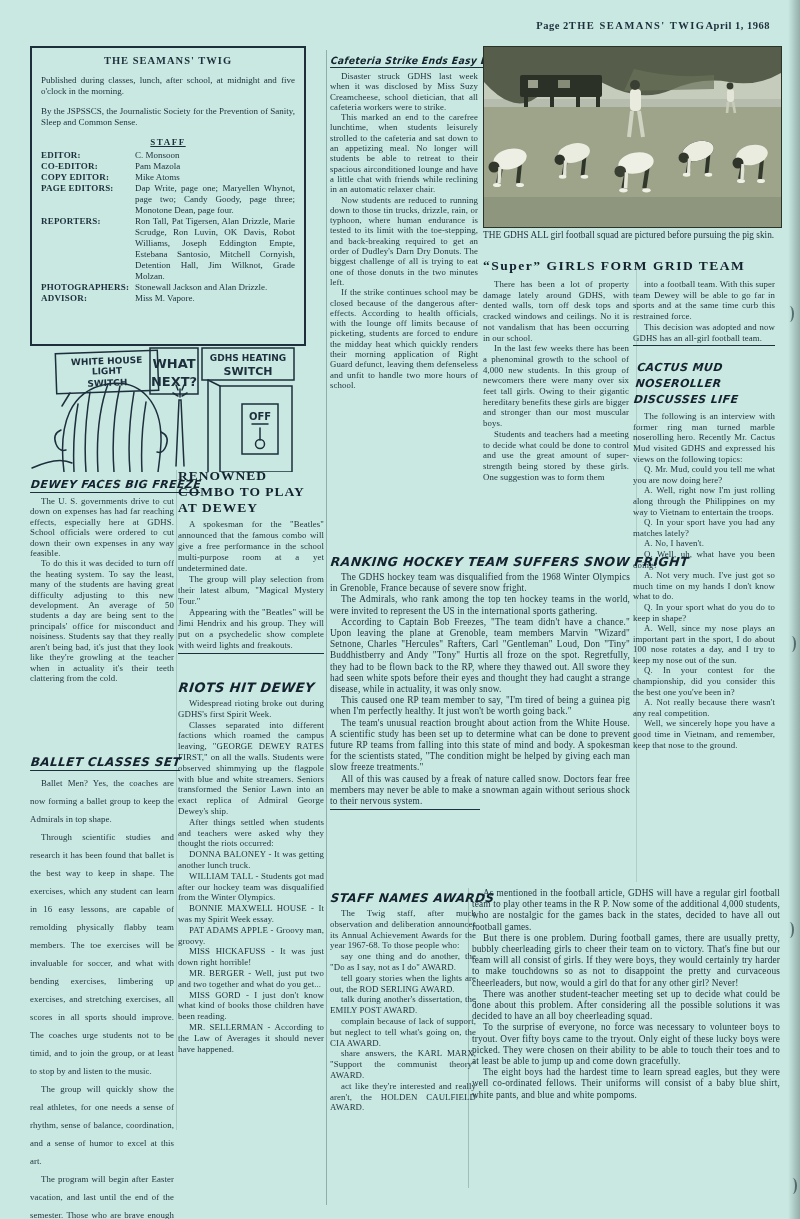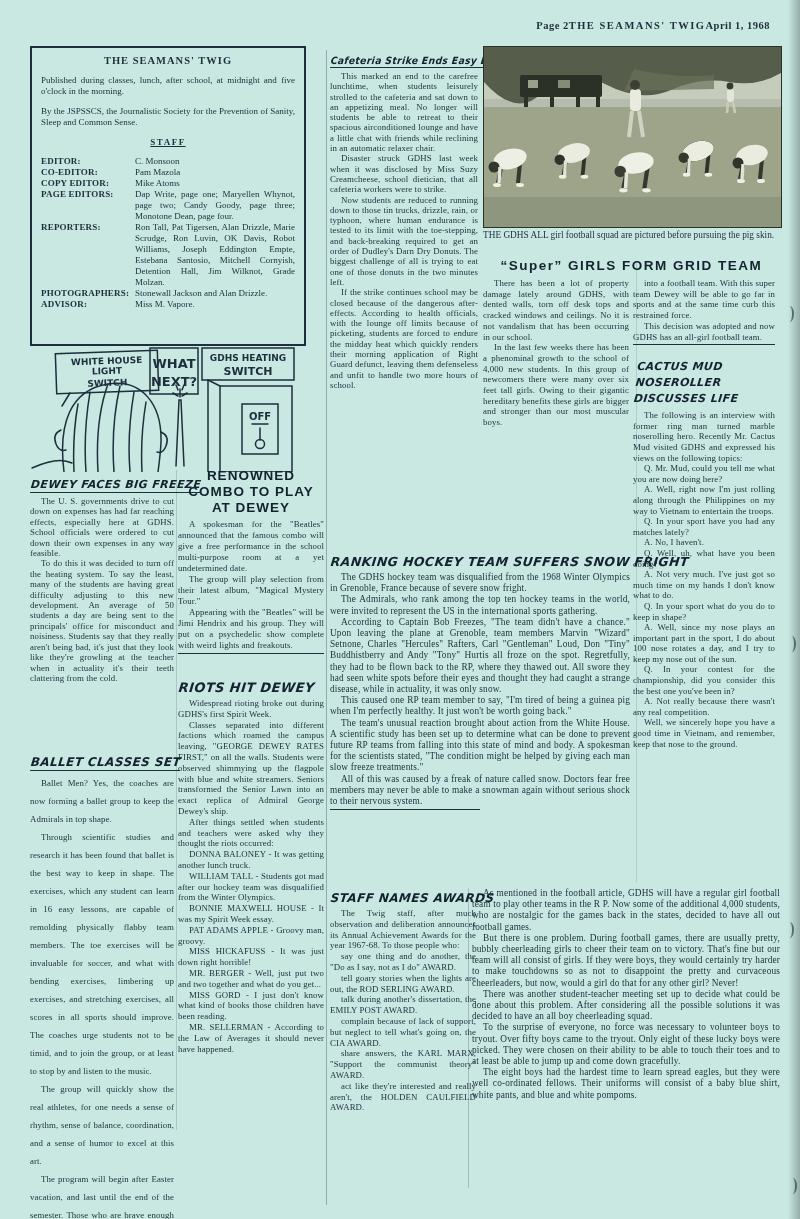--- a/index.html
+++ b/index.html
@@ -10,29 +10,29 @@
   }
   .abs{position:absolute;}
   
   .runhead{left:30px;top:20px;width:740px;display:flex;justify-content:flex-end;
     font-size:10.5px;font-weight:bold;letter-spacing:.5px;}
   
   .mastbox{left:30px;top:46px;width:276px;height:300px;border:2px solid #1d2e3c;
     padding:7px 9px;box-sizing:border-box;font-size:9px;line-height:11px;}
   .mastbox .mtitle{text-align:center;font-weight:bold;font-size:10.5px;letter-spacing:1px;margin-bottom:9px;}
   .mastbox .note{text-align:justify;margin-bottom:9px;}
-  .mastbox .staffhead{text-align:center;font-weight:bold;text-decoration:underline;letter-spacing:1.5px;margin-bottom:8px;}
+  .mastbox .staffhead{text-align:center;font-weight:bold;text-decoration:underline;letter-spacing:1.5px;margin-bottom:2px;}
   .srow{display:grid;grid-template-columns:92px 1fr;column-gap:2px;}
   .srow .role{font-weight:bold;letter-spacing:.2px;}
   .srow .names{text-align:justify;}
   
   h2{margin:0 0 3px 0;font-weight:800;color:#13222e;}
   .hl-script{font-family:"DejaVu Sans",sans-serif;font-style:italic;letter-spacing:.4px;
     transform:skewX(-6deg);transform-origin:left bottom;display:inline-block;}
-  .hl-block{font-family:Liberation Sans, sans-serif;letter-spacing:1px;text-align:center;}
+  .hl-block{font-family:Liberation Serif, serif;letter-spacing:1px;}
   .u{border-bottom:1.6px solid #1d2e3c;padding-bottom:1px;}
   .nowrap{white-space:nowrap;}
   
   .body p{margin:0;text-indent:11px;text-align:justify;}
   .narrow{font-size:8.8px;line-height:10px;letter-spacing:.1px;}
   .wide{font-size:9.3px;line-height:11.2px;letter-spacing:.15px;}
   .endrule{border-top:1.6px solid #1d2e3c;margin-top:2px;}
   .caption{font-size:9.3px;line-height:11px;text-align:justify;}
   
   .vrule{width:1px;background:rgba(29,46,60,.32);}
@@ -171,22 +171,22 @@
       <p>MISS HICKAFUSS - It was just down right horrible!</p>
       <p>MR. BERGER - Well, just put two and two together and what do you get...</p>
       <p>MISS GORD - I just don't know what kind of books those children have been reading.</p>
       <p>MR. SELLERMAN - According to the Law of Averages it should never have happened.</p>
     </div>
 </section>
 
 <section class="abs" style="left:330px;top:50px;width:148px;">
   <h2 class="hl-script u nowrap" style="font-size:10px;transform:skewX(-6deg) scaleX(.92);">Cafeteria Strike Ends Easy Life</h2>
   <div class="body narrow" style="line-height:10.3px;">
+      <p>Disaster struck GDHS last week when it was disclosed by Miss Suzy Creamcheese, school dietician, that all cafeteria workers were to strike.</p>
       <p>This marked an end to the carefree lunchtime, when students leisurely strolled to the cafeteria and sat down to an appetizing meal. No longer will students be able to retreat to their spacious airconditioned lounge and have a little chat with friends while reclining in an automatic relaxer chair.</p>
-      <p>Disaster struck GDHS last week when it was disclosed by Miss Suzy Creamcheese, school dietician, that all cafeteria workers were to strike.</p>
       <p>Now students are reduced to running down to those tin trucks, drizzle, rain, or typhoon, where human endurance is tested to its limit with the toe-stepping, and back-breaking required to get an order of Dudley's Darn Dry Donuts. The biggest challenge of all is trying to eat one of those donuts in the two minutes left.</p>
       <p>If the strike continues school may be closed because of the dangerous after-effects. According to health officials, with the lounge off limits because of picketing, students are forced to endure the midday heat which quickly renders their morning application of Right Guard defunct, leaving them defenseless and unfit to handle two more hours of school.</p>
     </div>
 </section>
 
 <div class="abs photoframe" style="left:483px;top:46px;width:297px;height:180px;">
   <svg width="297" height="180" viewBox="0 0 297 180">
     <rect width="297" height="180" fill="#b7bdae"></rect>
     <rect width="297" height="52" fill="#c6ccbc"></rect>
     <path d="M0 0 H297 V26 q-24 14 -52 9 t-58 8 -66 -6 -62 8 -59 -10 Z" fill="#565e4b"></path>
@@ -258,20 +258,21 @@
   </svg>
 </div>
 <div class="abs caption" style="left:483px;top:230px;width:297px;">THE GDHS ALL girl football squad are pictured before pursuing the pig skin.</div>
 
 <section class="abs" style="left:483px;top:258px;width:297px;">
   <h2 class="hl-block" style="font-size:13.5px;letter-spacing:1.5px;margin-bottom:5px;">“Super” GIRLS FORM GRID TEAM</h2>
   <div style="display:flex;gap:4px;">
     <div class="body narrow" style="width:146px;line-height:10.7px;">
         <p>There has been a lot of property damage lately around GDHS, with dented walls, torn off desk tops and cracked windows and ceilings. No it is not vandalism that has been occurring in our school.</p>
         <p>In the last few weeks there has been a phenominal growth to the school of 4,000 new students. In this group of newcomers there were many over six feet tall girls. Owing to their gigantic hereditary benefits these girls are bigger and stronger than our most muscular boys.</p>
+        <p>Students and teachers had a meeting to decide what could be done to control and use the great amount of super-strength being stored by these girls. One suggestion was to form them</p>
       </div>
     <div style="width:142px;">
       <div class="body narrow" style="line-height:10.7px;">
           <p>into a football team. With this super team Dewey will be able to go far in sports and at the same time curb this restrained force.</p>
           <p>This decision was adopted and now GDHS has an all-girl football team.</p>
         </div>
       <div class="endrule"></div>
 
       <section style="margin-top:14px;">
         <h2 class="hl-script" style="font-size:11px;line-height:16px;">CACTUS MUD NOSEROLLER DISCUSSES LIFE</h2>

